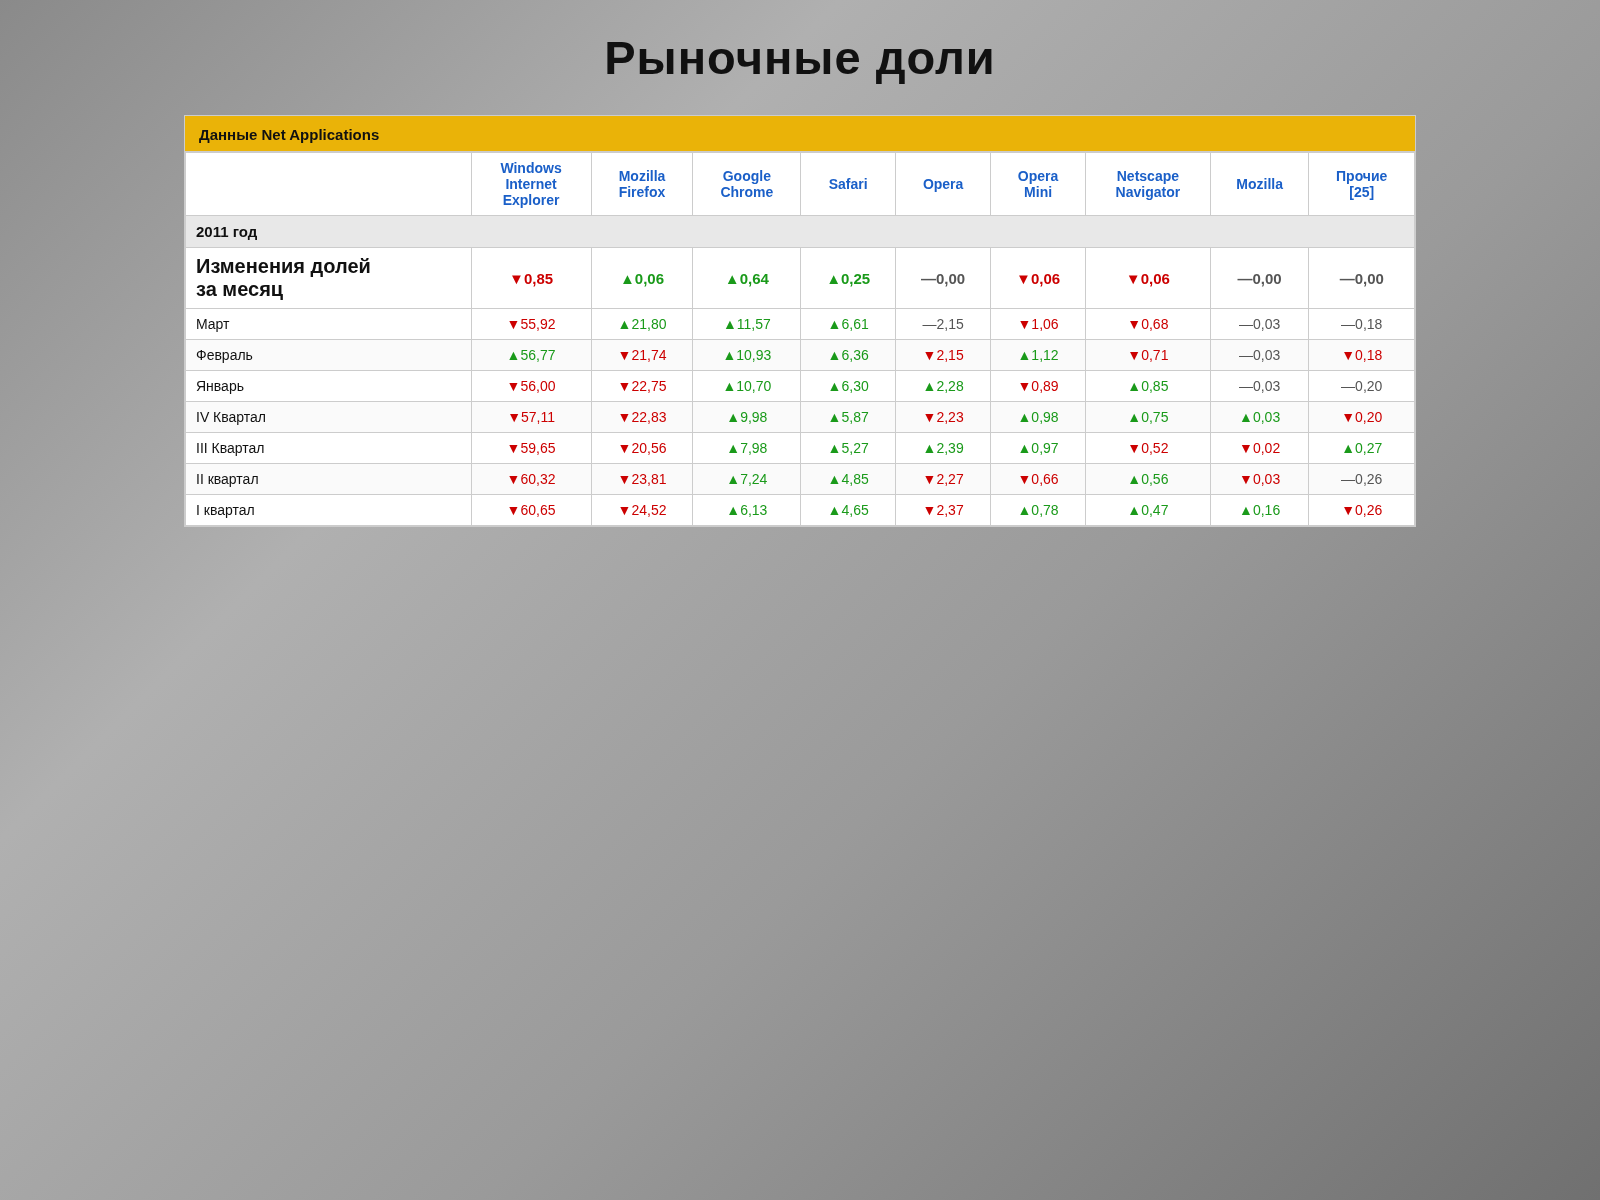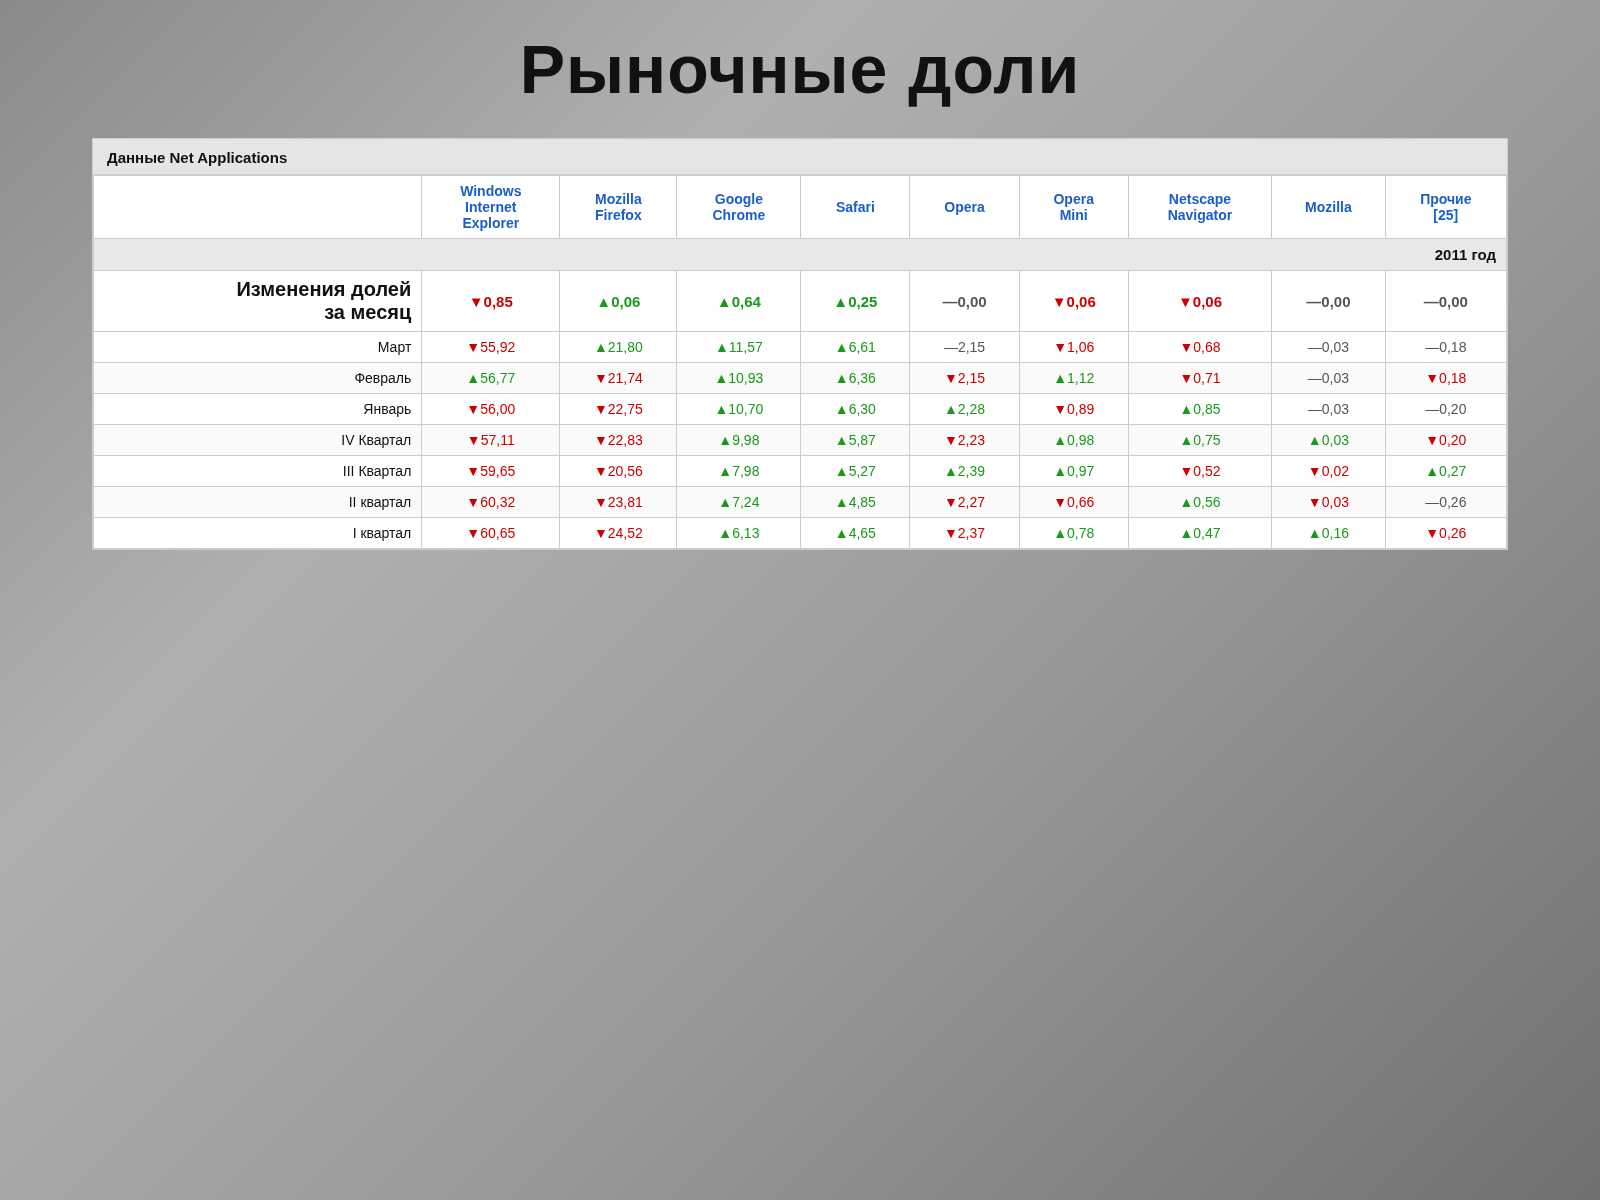--- a/index.html
+++ b/index.html
@@ -10,32 +10,32 @@
       background: linear-gradient(135deg, #8a8a8a 0%, #b0b0b0 30%, #9a9a9a 60%, #707070 100%);
       display: flex;
       flex-direction: column;
       align-items: center;
       font-family: Arial, sans-serif;
       overflow: hidden;
     }
 
     .page-title {
       margin-top: 30px;
-      font-size: 68px;
+      font-size: 47px;
       font-weight: 900;
       color: #111;
       font-family: Arial Black, Arial, sans-serif;
       letter-spacing: 1px;
       margin-bottom: 30px;
     }
 
     .table-container {
-      background: #e5e5e5;
+      background: #eab308;
       border: 1px solid #ccc;
-      width: 1416px;
+      width: 1232px;
       padding: 0;
     }
 
     .table-source-label {
       font-size: 15px;
       font-weight: bold;
       padding: 10px 14px 8px 14px;
       color: #111;
       border-bottom: 1px solid #ccc;
     }
@@ -47,21 +47,21 @@
     }
 
     th, td {
       border: 1px solid #ccc;
       padding: 7px 10px;
       text-align: center;
       vertical-align: middle;
     }
 
     td:first-child {
-      text-align: right;
+      text-align: left;
     }
 
     .header-main {
       background: #f0f0f0;
       font-weight: bold;
       font-size: 15px;
       color: #111;
     }
 
     .header-cols th {

